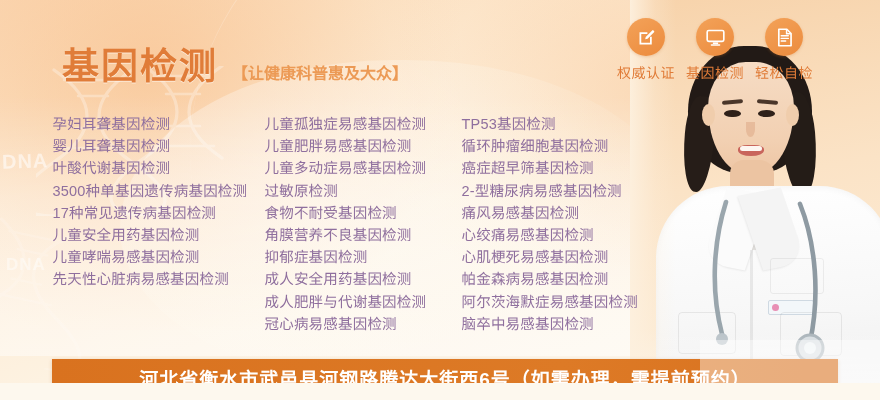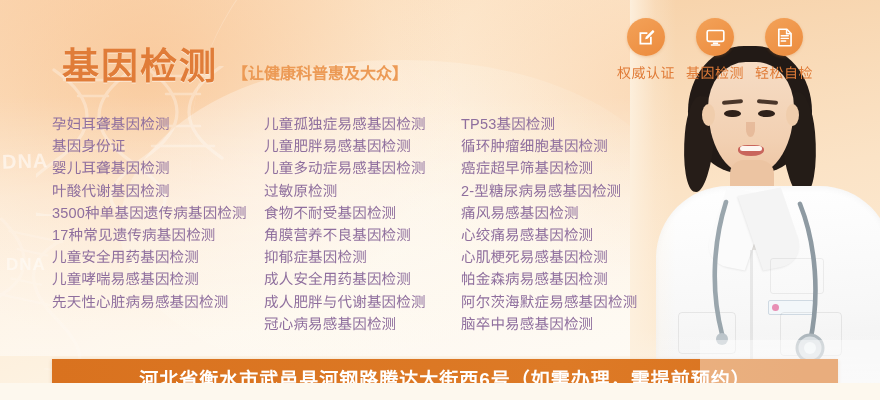--- a/index.html
+++ b/index.html
@@ -119,20 +119,21 @@
     color: #ec9a55;
     letter-spacing: 0px;
   }
 
   
   .cols {
     position: absolute;
     left: 52px; top: 113px;
     display: flex;
     width: 650px;
+    justify-content: center;
   }
   .col { flex: 0 0 auto; }
   .col-1 { width: 212px; }
   .col-2 { width: 197px; }
   .col-3 { width: 240px; }
   .col .item {
     font-size: 14.5px;
     color: #8f6f9e;
     line-height: 22.2px;
     white-space: nowrap;
@@ -527,21 +528,20 @@
           <path d="M8.3 10h8M8.3 13h8M8.3 16h5" stroke="#ffffff" stroke-width="1.7" stroke-linecap="round"></path>
         </svg>
       </div>
       <div class="badge-label">轻松自检</div>
     </div>
   </div>
 
   <div class="cols">
     <div class="col col-1">
       <div class="item">孕妇耳聋基因检测</div>
-      <div class="item">基因身份证</div>
       <div class="item">婴儿耳聋基因检测</div>
       <div class="item">叶酸代谢基因检测</div>
       <div class="item">3500种单基因遗传病基因检测</div>
       <div class="item">17种常见遗传病基因检测</div>
       <div class="item">儿童安全用药基因检测</div>
       <div class="item">儿童哮喘易感基因检测</div>
       <div class="item">先天性心脏病易感基因检测</div>
     </div>
     <div class="col col-2">
       <div class="item">儿童孤独症易感基因检测</div>

